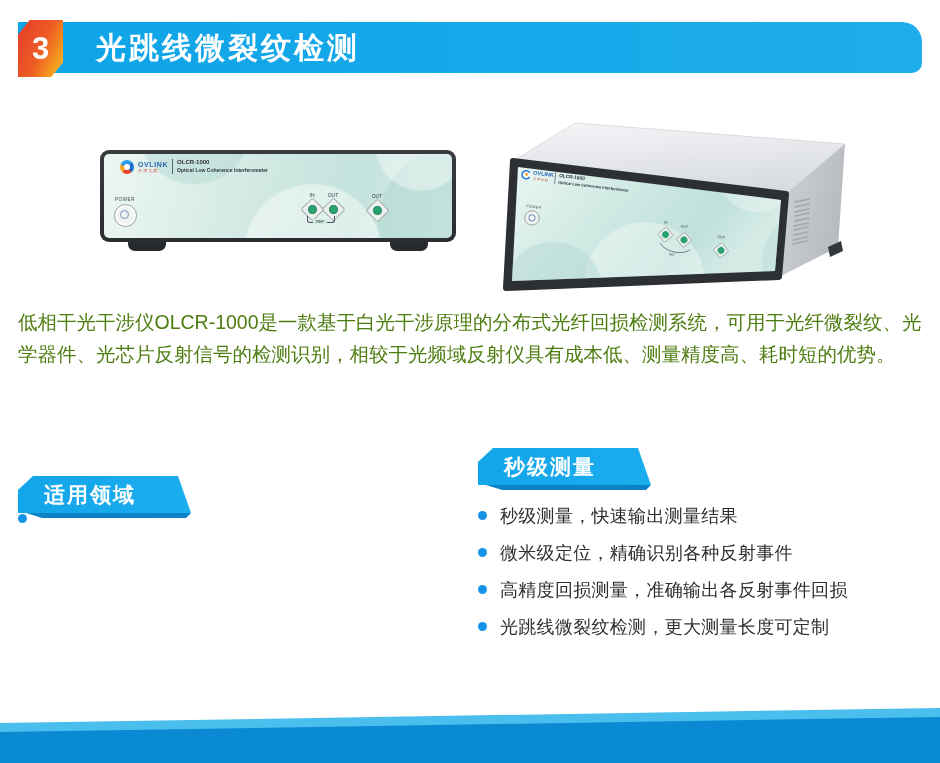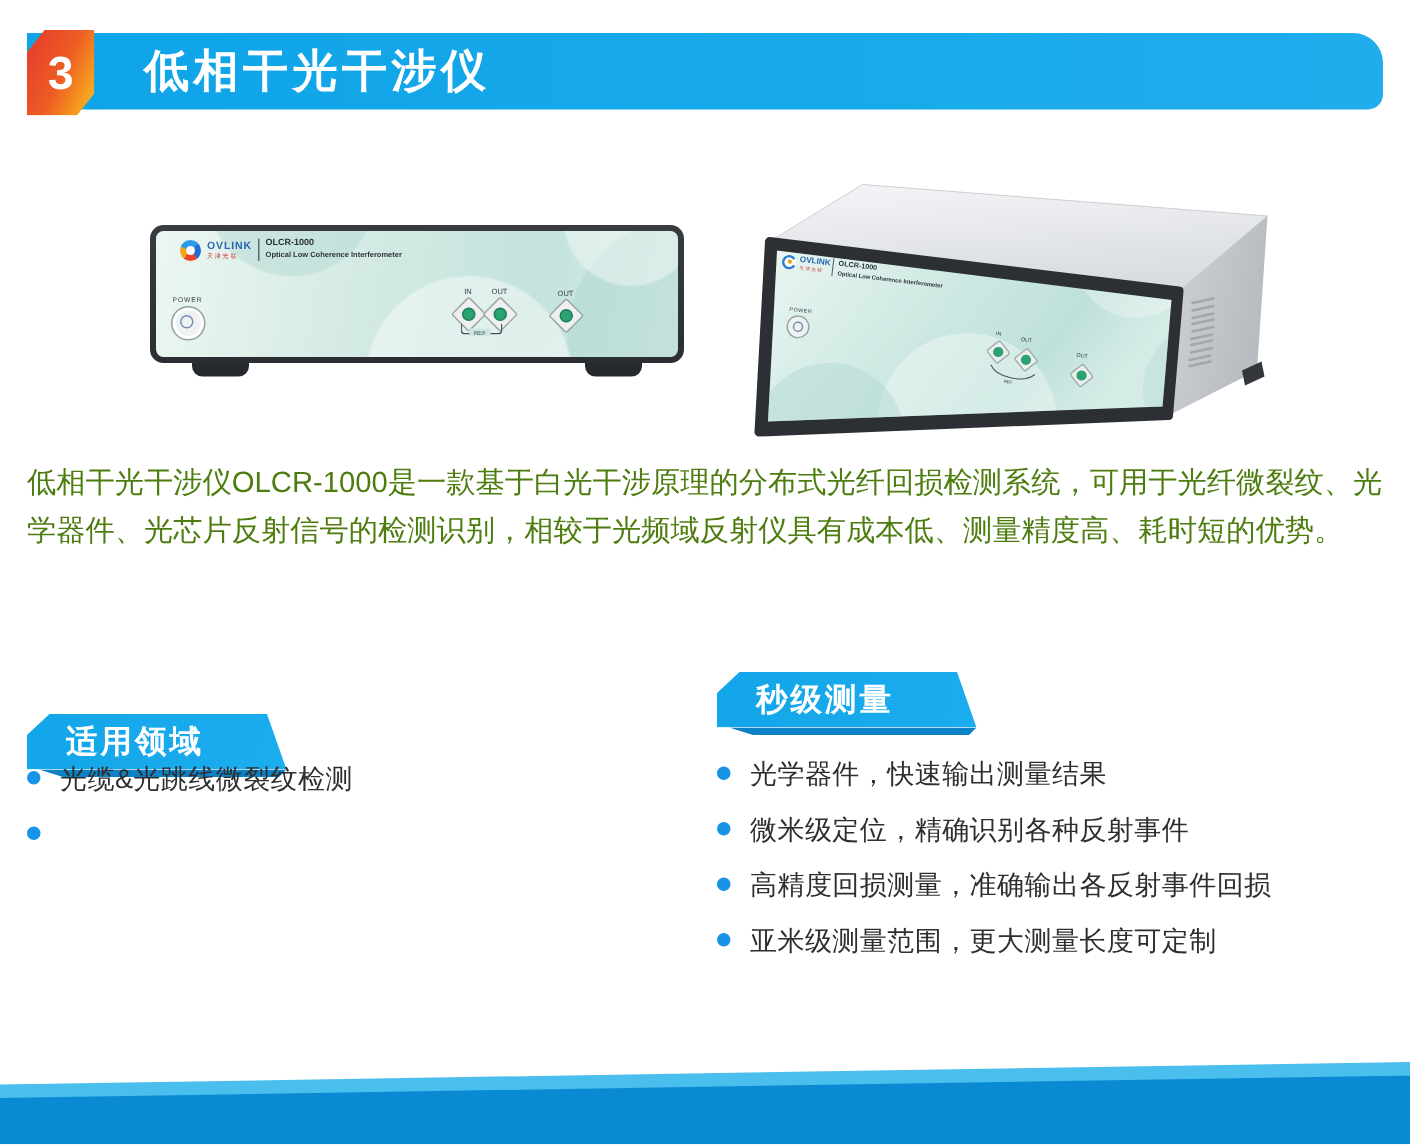--- a/index.html
+++ b/index.html
@@ -89,21 +89,21 @@
   .footer-dark{position:absolute;left:0;top:703px;width:940px;height:60px;background:#0a8ad2;
     clip-path:polygon(0 29px,100% 14px,100% 60px,0 60px);}
 </style>
 </head>
 <body>
 
 <div class="page">
 
   <div class="header-bar"></div>
   <div class="header-badge">3</div>
-  <div class="header-title">低相干光干涉仪</div>
+  <div class="header-title">光跳线微裂纹检测</div>
 
   <div class="dev-front">
     <div class="panel"></div>
     <div class="logo-row">
       <span class="glogo"></span>
       <span class="brand-stack">
         <span class="brand-en">OVLINK</span>
         <span class="brand-cn">天津光联</span>
       </span>
       <span class="logo-sep"></span>
@@ -211,42 +211,38 @@
 
   <div class="banner right">
     <div class="shadow"></div>
     <div class="shape"></div>
     <div class="label">秒级测量</div>
   </div>
 
   <div class="list left">
     <div class="li">
       <span class="dot"></span>
-      <span class="li-text">光缆&amp;光跳线微裂纹检测</span>
-    </div>
-    <div class="li">
-      <span class="dot"></span>
     </div>
   </div>
 
   <div class="list right">
     <div class="li">
       <span class="dot"></span>
-      <span class="li-text">光学器件，快速输出测量结果</span>
+      <span class="li-text">秒级测量，快速输出测量结果</span>
     </div>
     <div class="li">
       <span class="dot"></span>
       <span class="li-text">微米级定位，精确识别各种反射事件</span>
     </div>
     <div class="li">
       <span class="dot"></span>
       <span class="li-text">高精度回损测量，准确输出各反射事件回损</span>
     </div>
     <div class="li">
       <span class="dot"></span>
-      <span class="li-text">亚米级测量范围，更大测量长度可定制</span>
+      <span class="li-text">光跳线微裂纹检测，更大测量长度可定制</span>
     </div>
   </div>
 
   <div class="footer-light"></div>
   <div class="footer-dark"></div>
 
 </div>
 
 </body></html>

